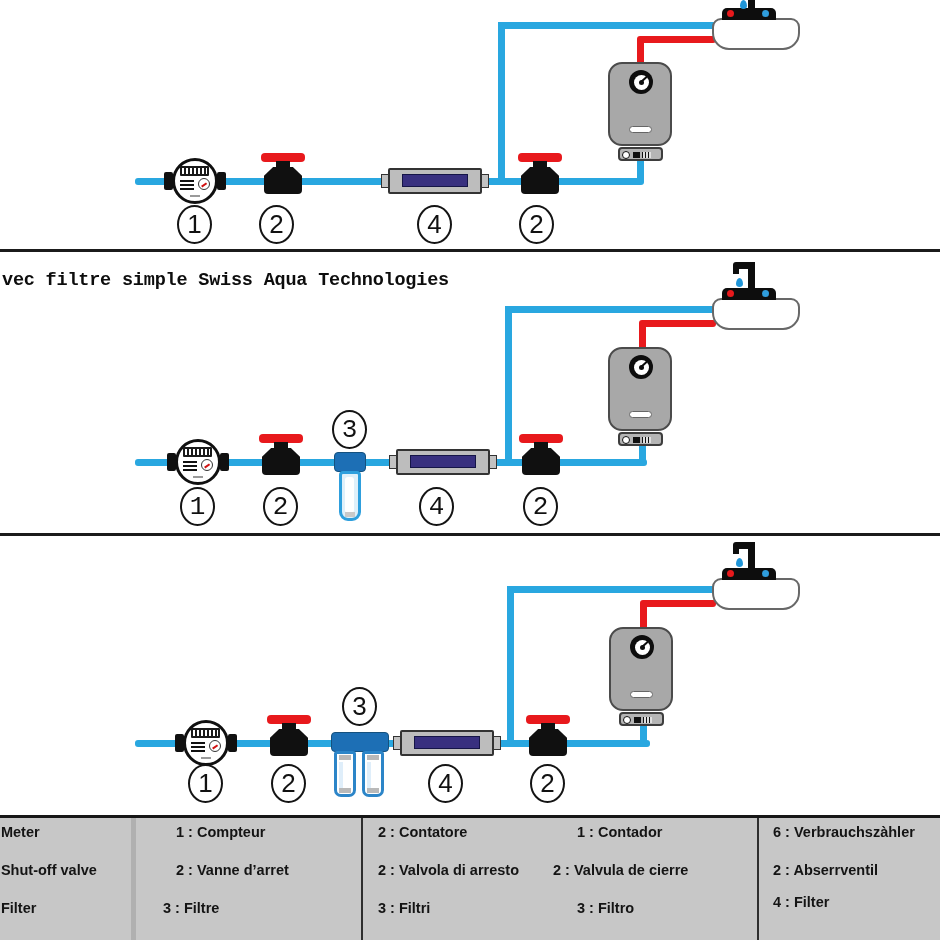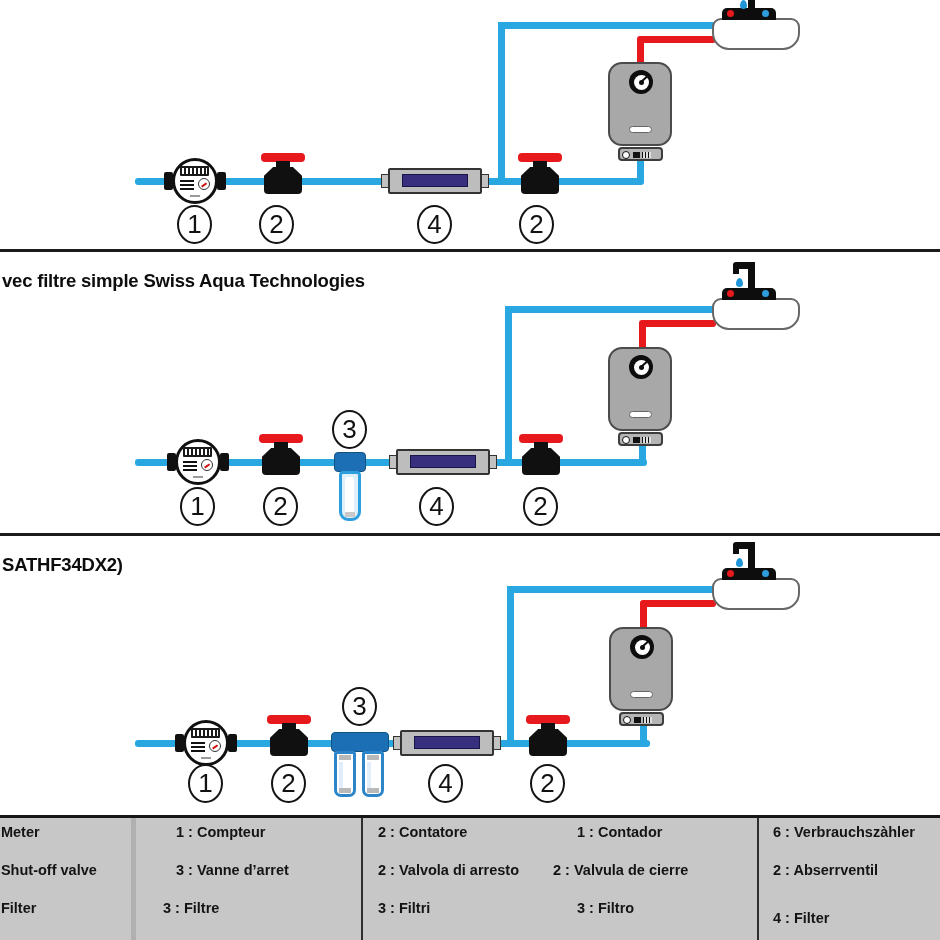--- a/index.html
+++ b/index.html
@@ -1,21 +1,21 @@
 <!DOCTYPE html>
 <html><head>
 <meta charset="utf-8">
 <style>
   * { margin:0; padding:0; box-sizing:border-box; }
   html,body { width:940px; height:940px; }
   body { position:relative; overflow:hidden; background:#fff;
          font-family:"Liberation Sans", sans-serif; }
   .section { position:absolute; left:0; width:940px; overflow:hidden; background:#fff; }
   #sec1 { top:0; height:249px; }
-  #sec2 { top:252px; height:281px; }
+  #sec2 { top:252px; height:281px;font-family:Liberation Mono, monospace; }
   #sec3 { top:536px; height:279px; }
   .sep { position:absolute; left:0; width:940px; height:3px; background:#1b1b1b; }
 
   .title { position:absolute; font-weight:700; font-size:18.5px; line-height:26px;
            letter-spacing:-0.2px; color:#0d0d0d; white-space:nowrap; }
 
   
   .pipe-h { position:absolute; height:7px; background:#29a7e0; border-radius:3px; }
   .pipe-v { position:absolute; width:7px;  background:#29a7e0; }
   .red    { background:#e8191c !important; }
@@ -288,21 +288,20 @@
     </div>
   <div class="num" style="left:523px;top:235px">
       <span>2</span>
     </div>
 </div>
 
 <div class="sep" style="top:533px"></div>
 
 <div class="section" id="sec3">
   <div class="title" style="left:2px;top:16px">
-    <div>SATHF34DX2)</div>
   </div>
 
   <div class="pipe-h" style="left:135px;top:204px;width:515px"></div>
   <div class="pipe-v" style="left:507px;top:50px;height:157px"></div>
   <div class="pipe-h" style="left:507px;top:50px;width:209px"></div>
   <div class="pipe-h red" style="left:640px;top:64px;width:76px"></div>
   <div class="pipe-v red" style="left:640px;top:68px;height:24px"></div>
   <div class="pipe-v" style="left:640px;top:186px;height:21px"></div>
 
   <div class="meter" style="left:175px;top:176px">
@@ -396,31 +395,31 @@
   <div class="ldiv faint" style="left:131px"></div>
   <div class="ldiv dark" style="left:361px"></div>
   <div class="ldiv dark" style="left:757px"></div>
 
   <span class="lcell" style="left:-20px;top:6px">1 : Meter</span>
   <span class="lcell" style="left:-20px;top:44px">2 : Shut-off valve</span>
   <span class="lcell" style="left:-20px;top:82px">3 : Filter</span>
   <span class="lcell" style="left:-20px;top:120px">4 : IPS Kalyxx</span>
 
   <span class="lcell" style="left:176px;top:6px">1 : Compteur</span>
-  <span class="lcell" style="left:176px;top:44px">3 : Vanne d’arret</span>
+  <span class="lcell" style="left:176px;top:44px">2 : Vanne d’arret</span>
   <span class="lcell" style="left:163px;top:82px">3 : Filtre</span>
   <span class="lcell" style="left:176px;top:120px">4 : IPS Kalyxx</span>
 
   <span class="lcell" style="left:378px;top:6px">2 : Contatore</span>
   <span class="lcell" style="left:378px;top:44px">2 : Valvola di arresto</span>
   <span class="lcell" style="left:378px;top:82px">3 : Filtri</span>
   <span class="lcell" style="left:378px;top:120px">4 : IPS Kalyxx</span>
 
   <span class="lcell" style="left:577px;top:6px">1 : Contador</span>
   <span class="lcell" style="left:553px;top:44px">2 : Valvula de cierre</span>
   <span class="lcell" style="left:577px;top:82px">3 : Filtro</span>
   <span class="lcell" style="left:577px;top:120px">4 : IPS Kalyxx</span>
 
   <span class="lcell" style="left:773px;top:6px">6 : Verbrauchszàhler</span>
   <span class="lcell" style="left:773px;top:44px">2 : Abserrventil</span>
-  <span class="lcell" style="left:773px;top:92px">4 : Filter</span>
+  <span class="lcell" style="left:773px;top:76px">4 : Filter</span>
   <span class="lcell" style="left:773px;top:120px">4 : IPS Kalyxx</span>
 </div>
 
 </body></html>

